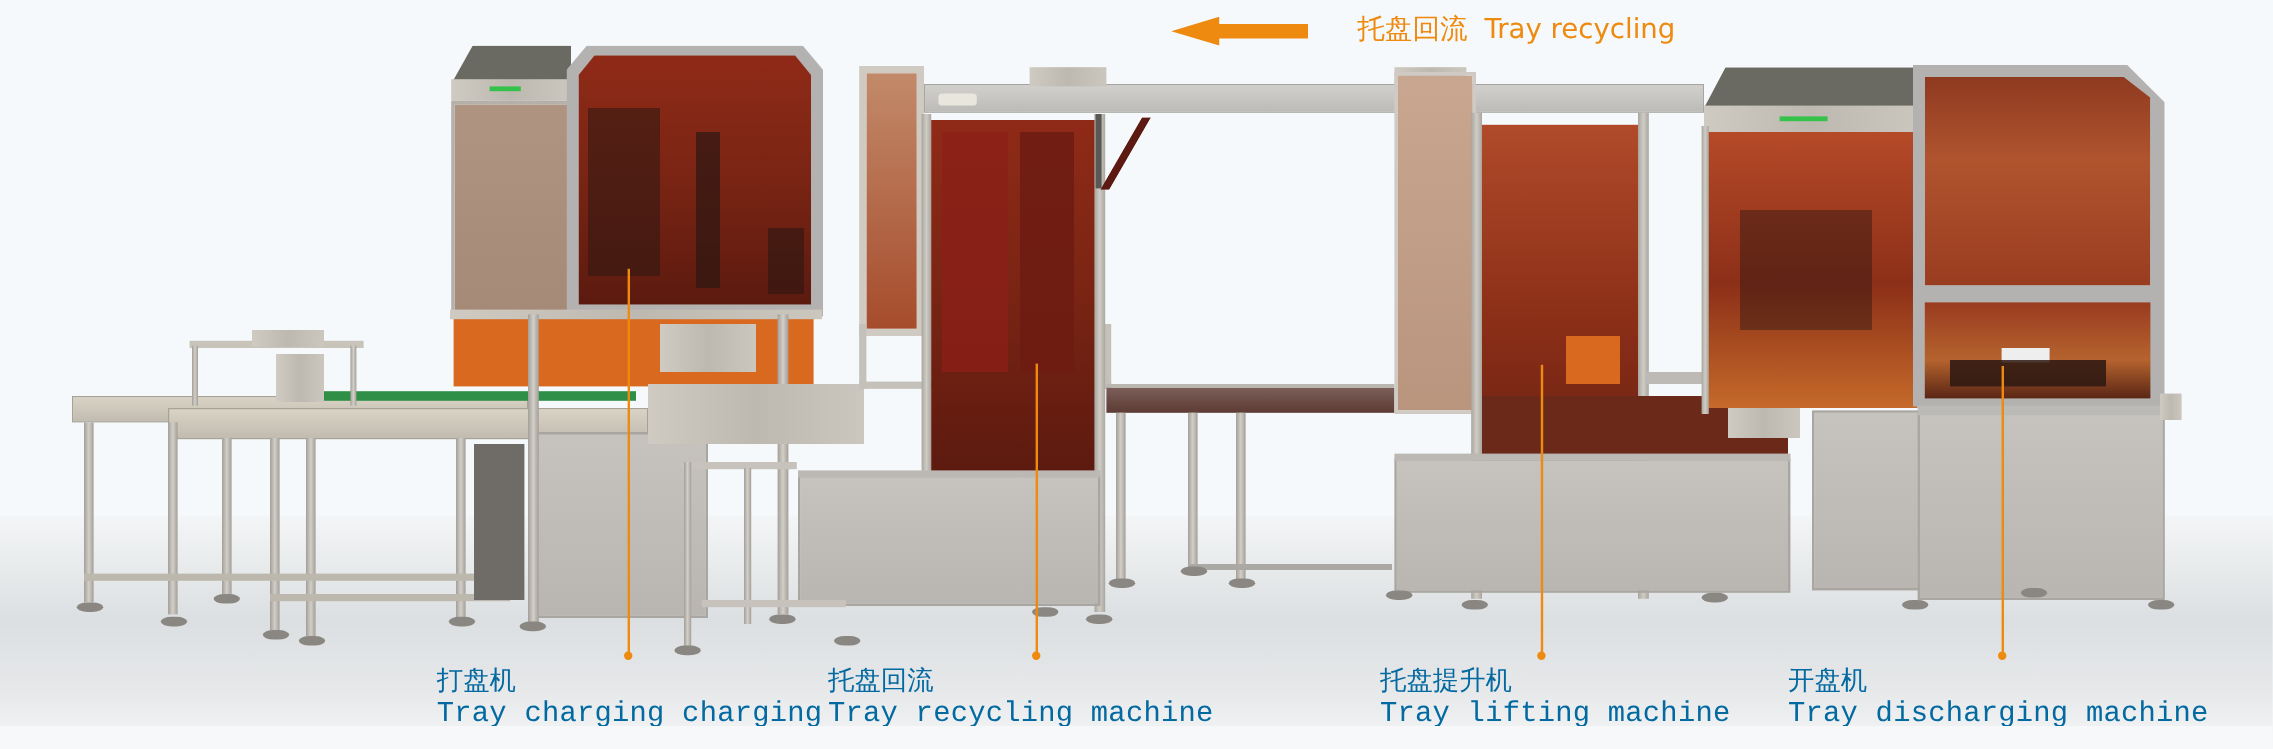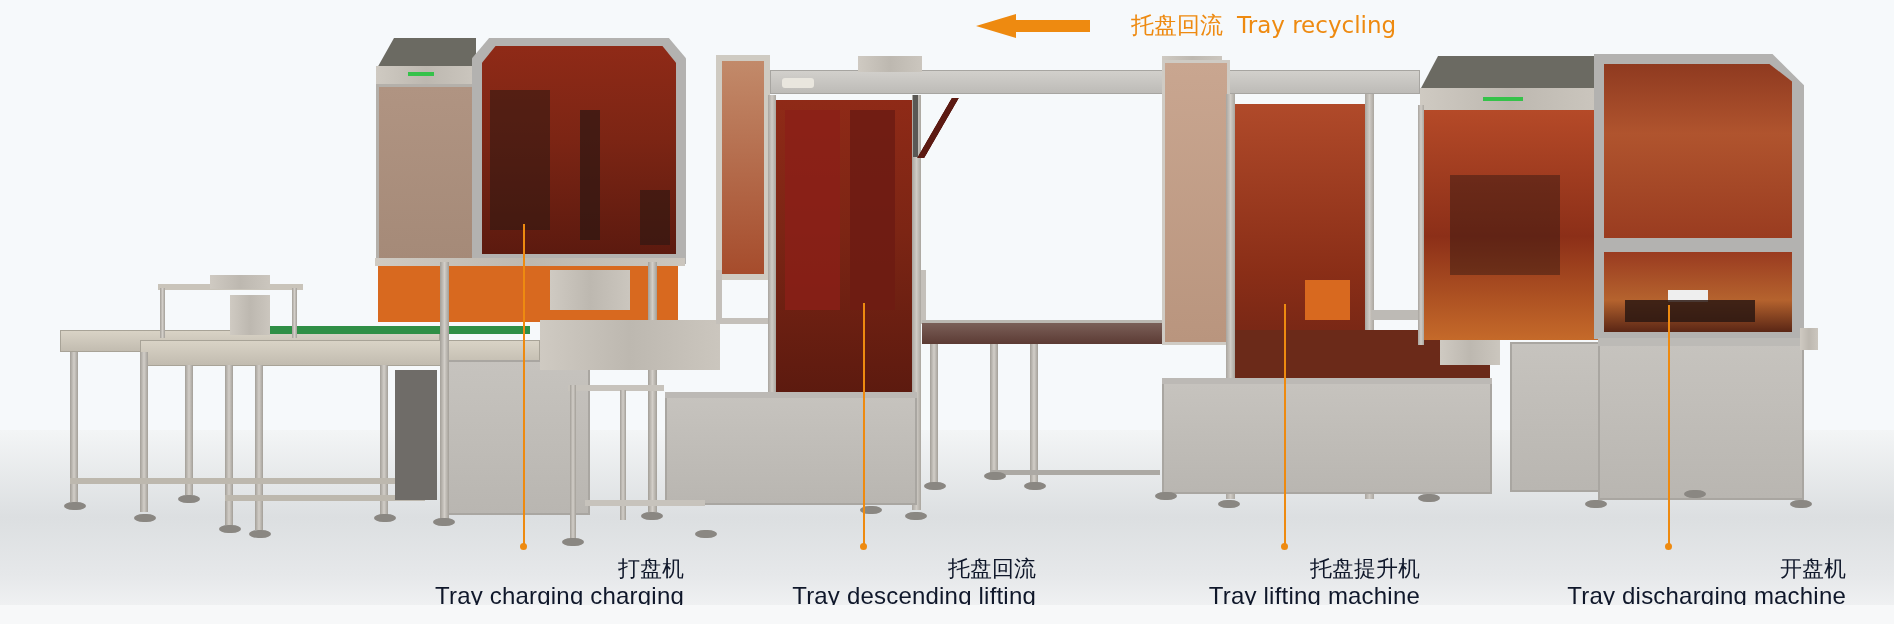--- a/index.html
+++ b/index.html
@@ -23,22 +23,22 @@
     .amber-orange { background: #d8691f; }
     .dark { background: #2c1712; }
     .panel { background: linear-gradient(to bottom, #c6c3be, #b9b6b1); border: 2px solid #a9a6a1; }
     .green { background: #35c24a; }
     .foot { width: 22px; height: 8px; background: #8a8782; border-radius: 50% / 60%; }
     .leg { width: 8px; background: linear-gradient(to right, #a39f98, #d2cec8, #a39f98); }
     .conv { background: linear-gradient(to bottom, #d9d3c6, #c2bcb0); border: 1px solid #a8a397; }
 
     
     .label {
-      position: absolute; color: #0f172a; text-align: right; white-space: nowrap;
-      font-family: Liberation Sans, sans-serif;
+      position: absolute; color: #0369a1; text-align: left; white-space: nowrap;
+      font-family: Liberation Mono, monospace;
     }
     .label .zh { font-size: 22px; line-height: 26px; display: block; }
     .label .en { font-size: 24px; line-height: 28px; display: block; letter-spacing: 0.2px; }
     .leader { position: absolute; width: 2px; background: #ee8a10; }
     .leader-dot { position: absolute; width: 7px; height: 7px; border-radius: 50%; background: #ee8a10; }
 
     .flow-label {
       position: absolute; left: 1131px; top: 10px; color: #ee8a10; font-size: 23px; line-height: 30px; white-space: nowrap;
     }
     .flow-label .zh { margin-right: 14px; }
@@ -200,21 +200,21 @@
 
   <div class="leader" style="left:1668px;top:305px;height:241px;"></div>
   <div class="leader-dot" style="left:1665px;top:543px;"></div>
 
   <div class="label" style="left:364px;top:556px;width:320px;">
     <span class="zh">打盘机</span>
     <span class="en">Tray charging charging</span>
   </div>
   <div class="label" style="left:690px;top:556px;width:346px;">
     <span class="zh">托盘回流</span>
-    <span class="en">Tray descending lifting</span>
+    <span class="en">Tray recycling machine</span>
   </div>
   <div class="label" style="left:1490px;top:556px;width:356px;">
     <span class="zh">开盘机</span>
     <span class="en">Tray discharging machine</span>
   </div>
   <div class="label" style="left:1150px;top:556px;width:270px;">
     <span class="zh">托盘提升机</span>
     <span class="en">Tray lifting machine</span>
   </div>
 

